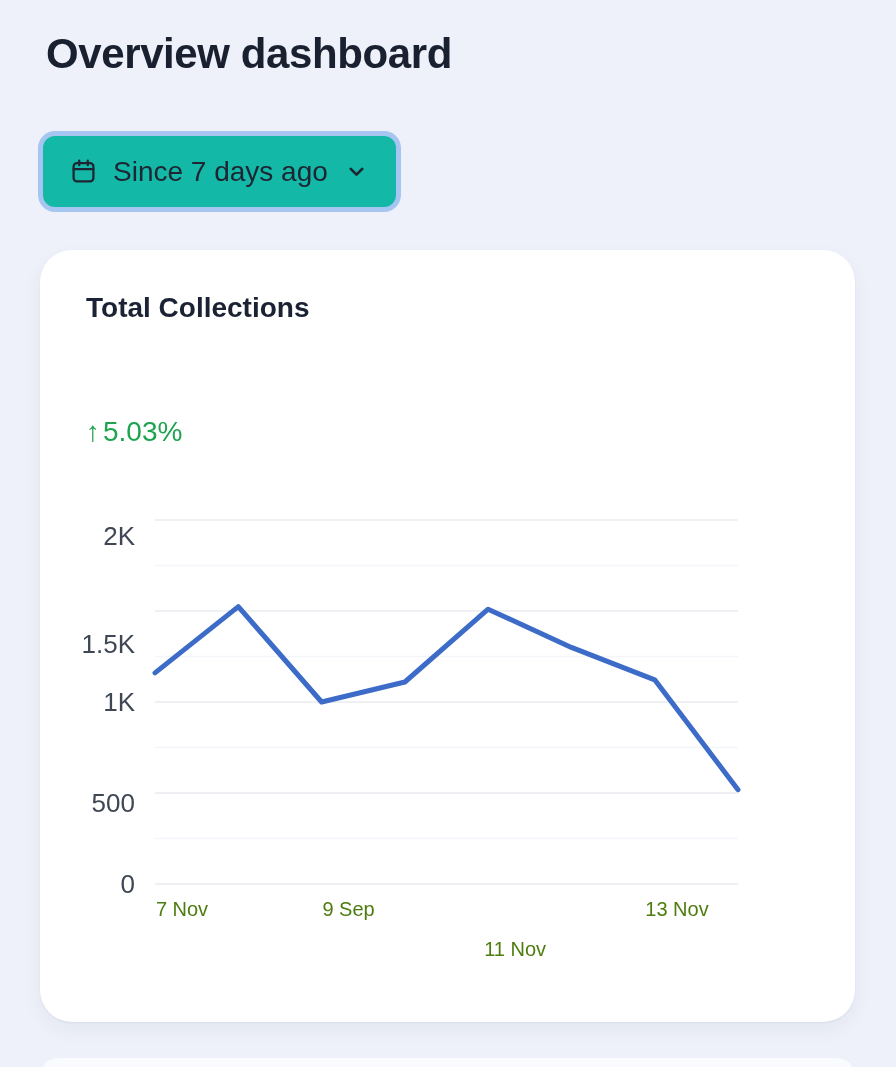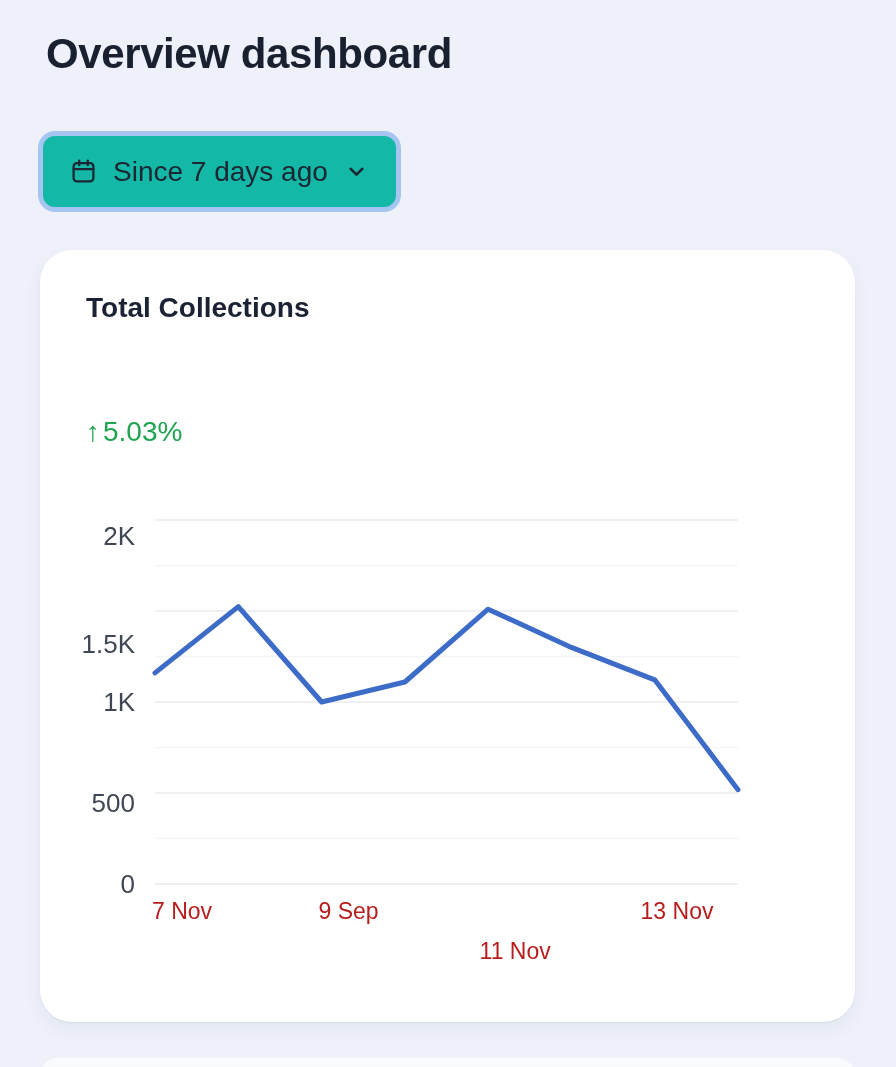--- a/index.html
+++ b/index.html
@@ -44,21 +44,21 @@
   .change .arrow{margin-right:3px;font-weight:400;}
   #plot{position:absolute;left:115px;top:270px;overflow:visible;}
   .y-labels{position:absolute;left:0;top:270px;width:103px;height:364px;}
   .y-labels .tick{
     position:absolute;right:8px;transform:translateY(-50%);
     font-size:26px;color:#3F4654;
   }
   .x-labels{position:absolute;left:115px;top:648px;width:583px;height:34px;}
   .x-labels .tick{
     position:absolute;top:0;transform:translateX(-50%);
-    font-size:23px;color:#b91c1c;white-space:nowrap;
+    font-size:20px;color:#4d7c0f;white-space:nowrap;
   }
   .next-card{
     position:absolute;left:40px;top:1058px;width:815px;height:60px;
     background:#FAFBFE;border-radius:18px;
     box-shadow:0 1px 2px rgba(23,35,61,0.05);
   }
 </style>
 </head>
 <body>
 

